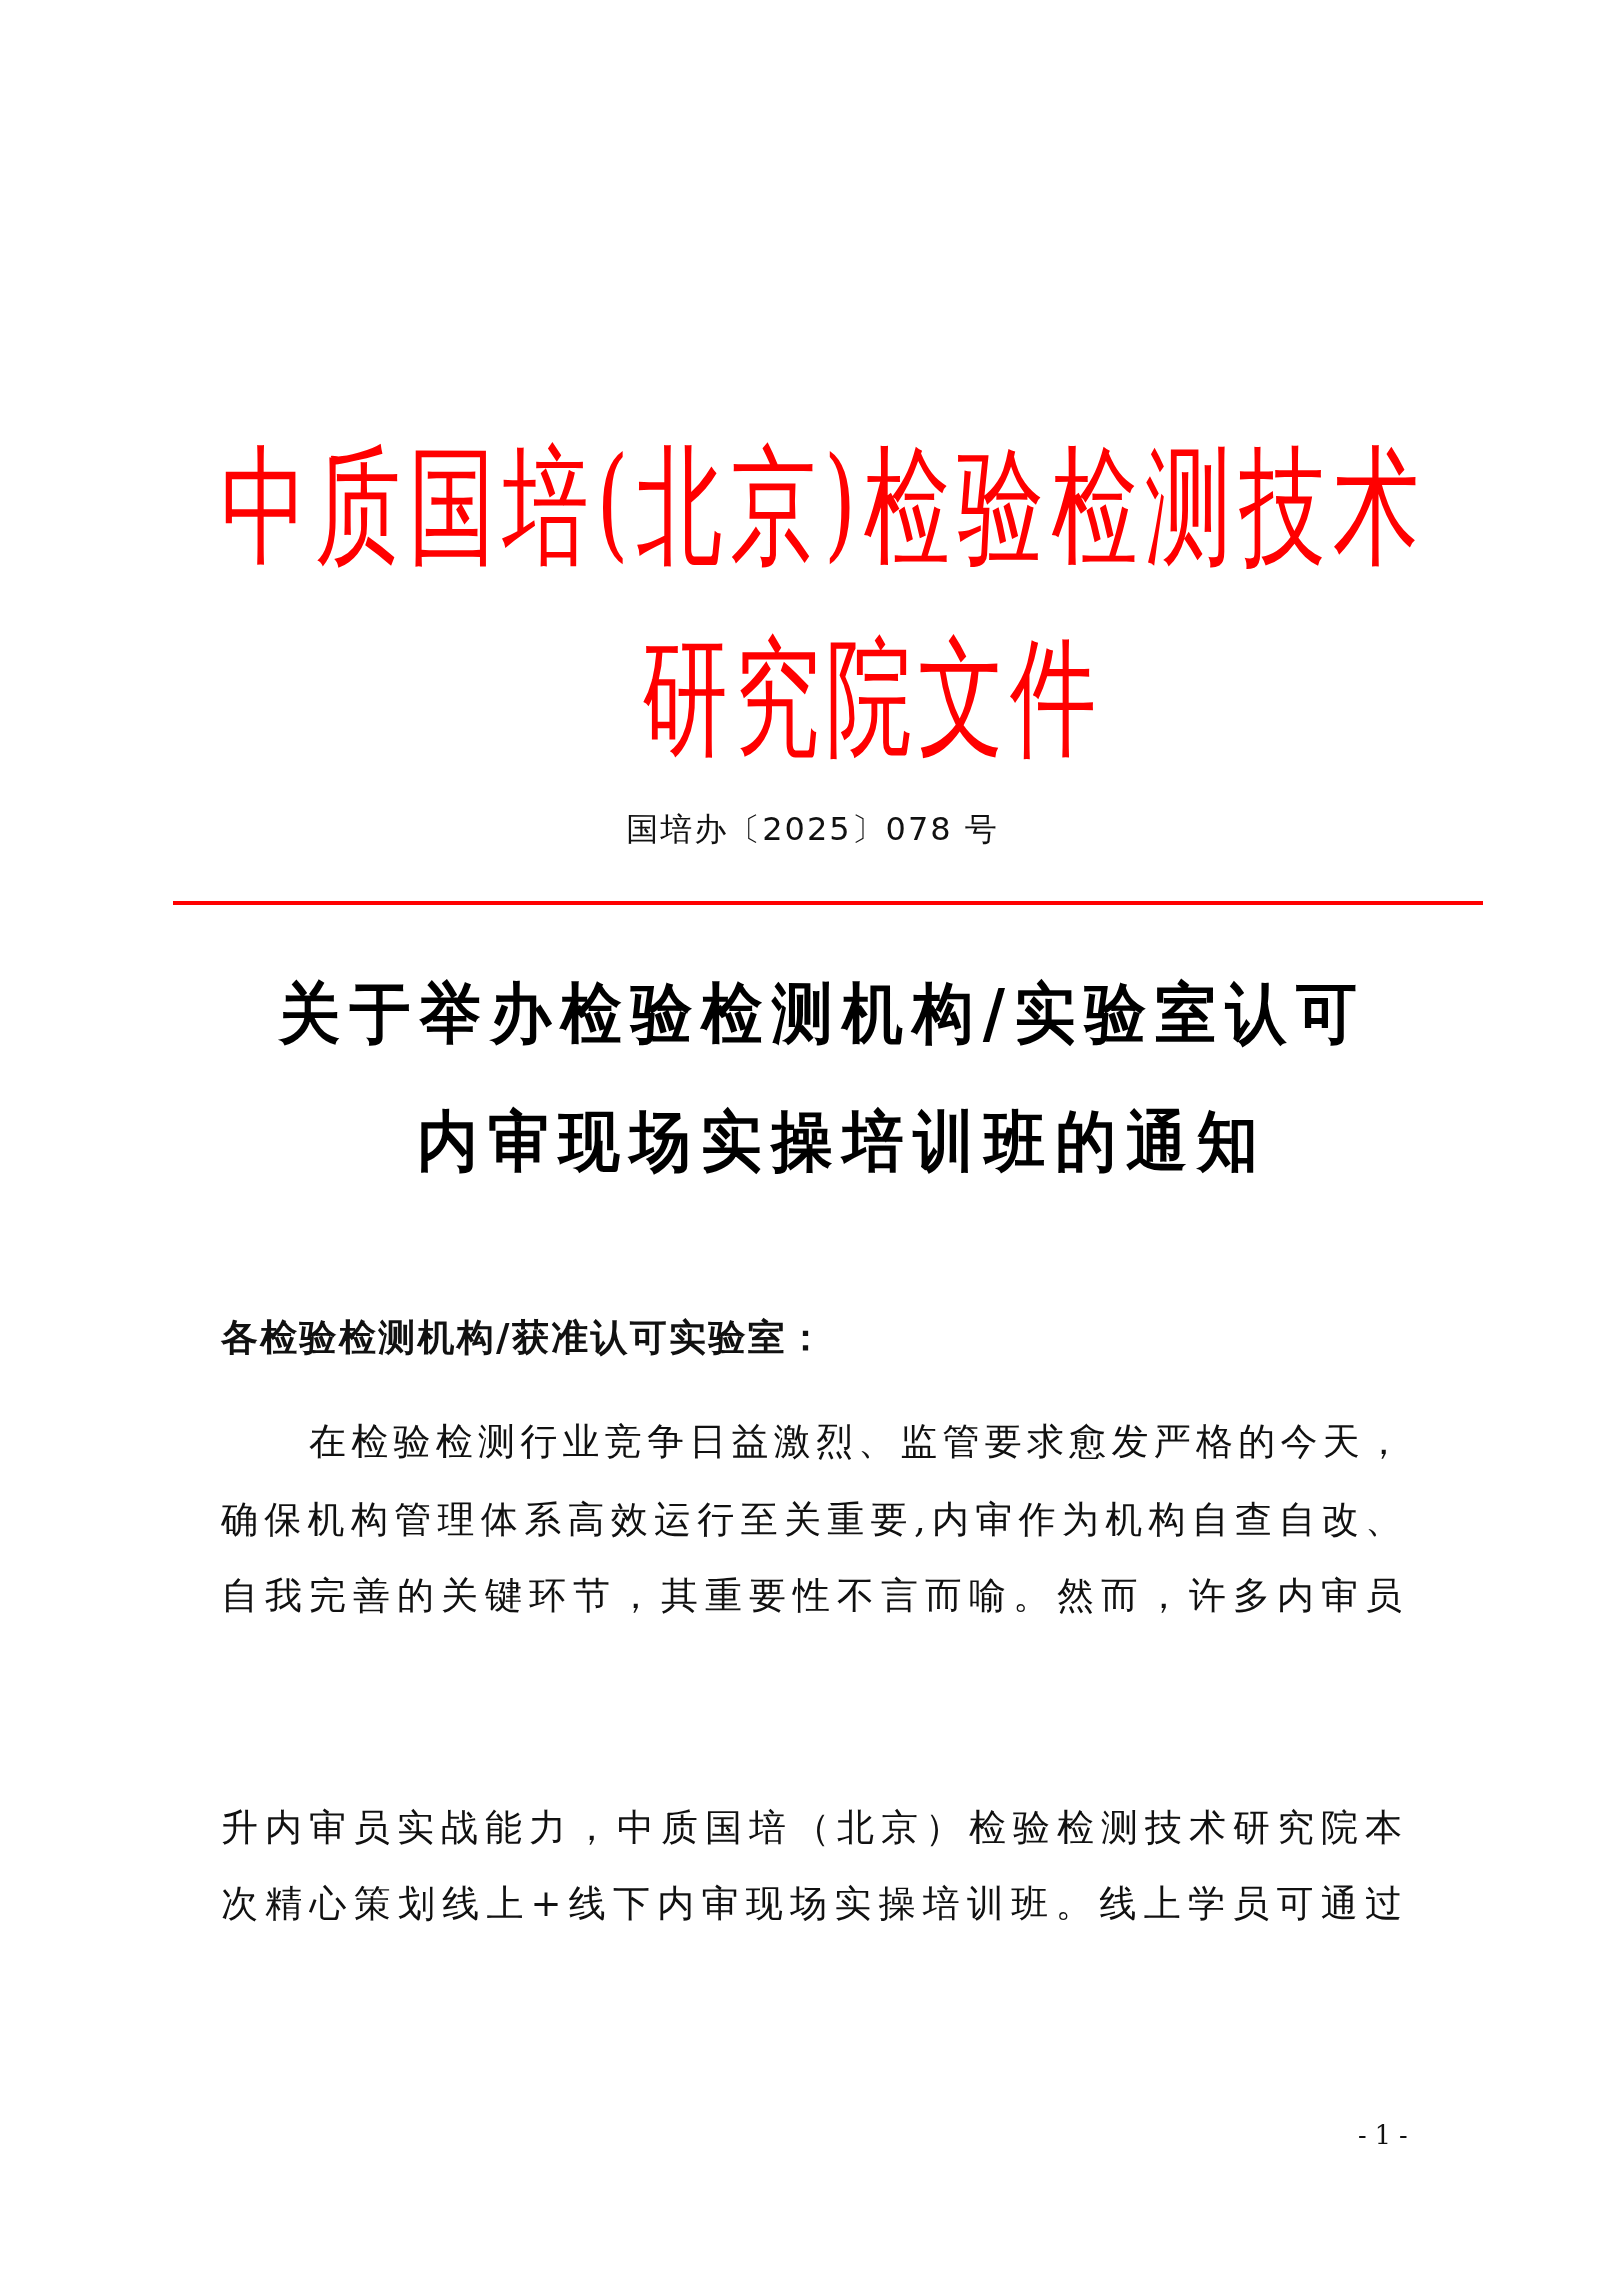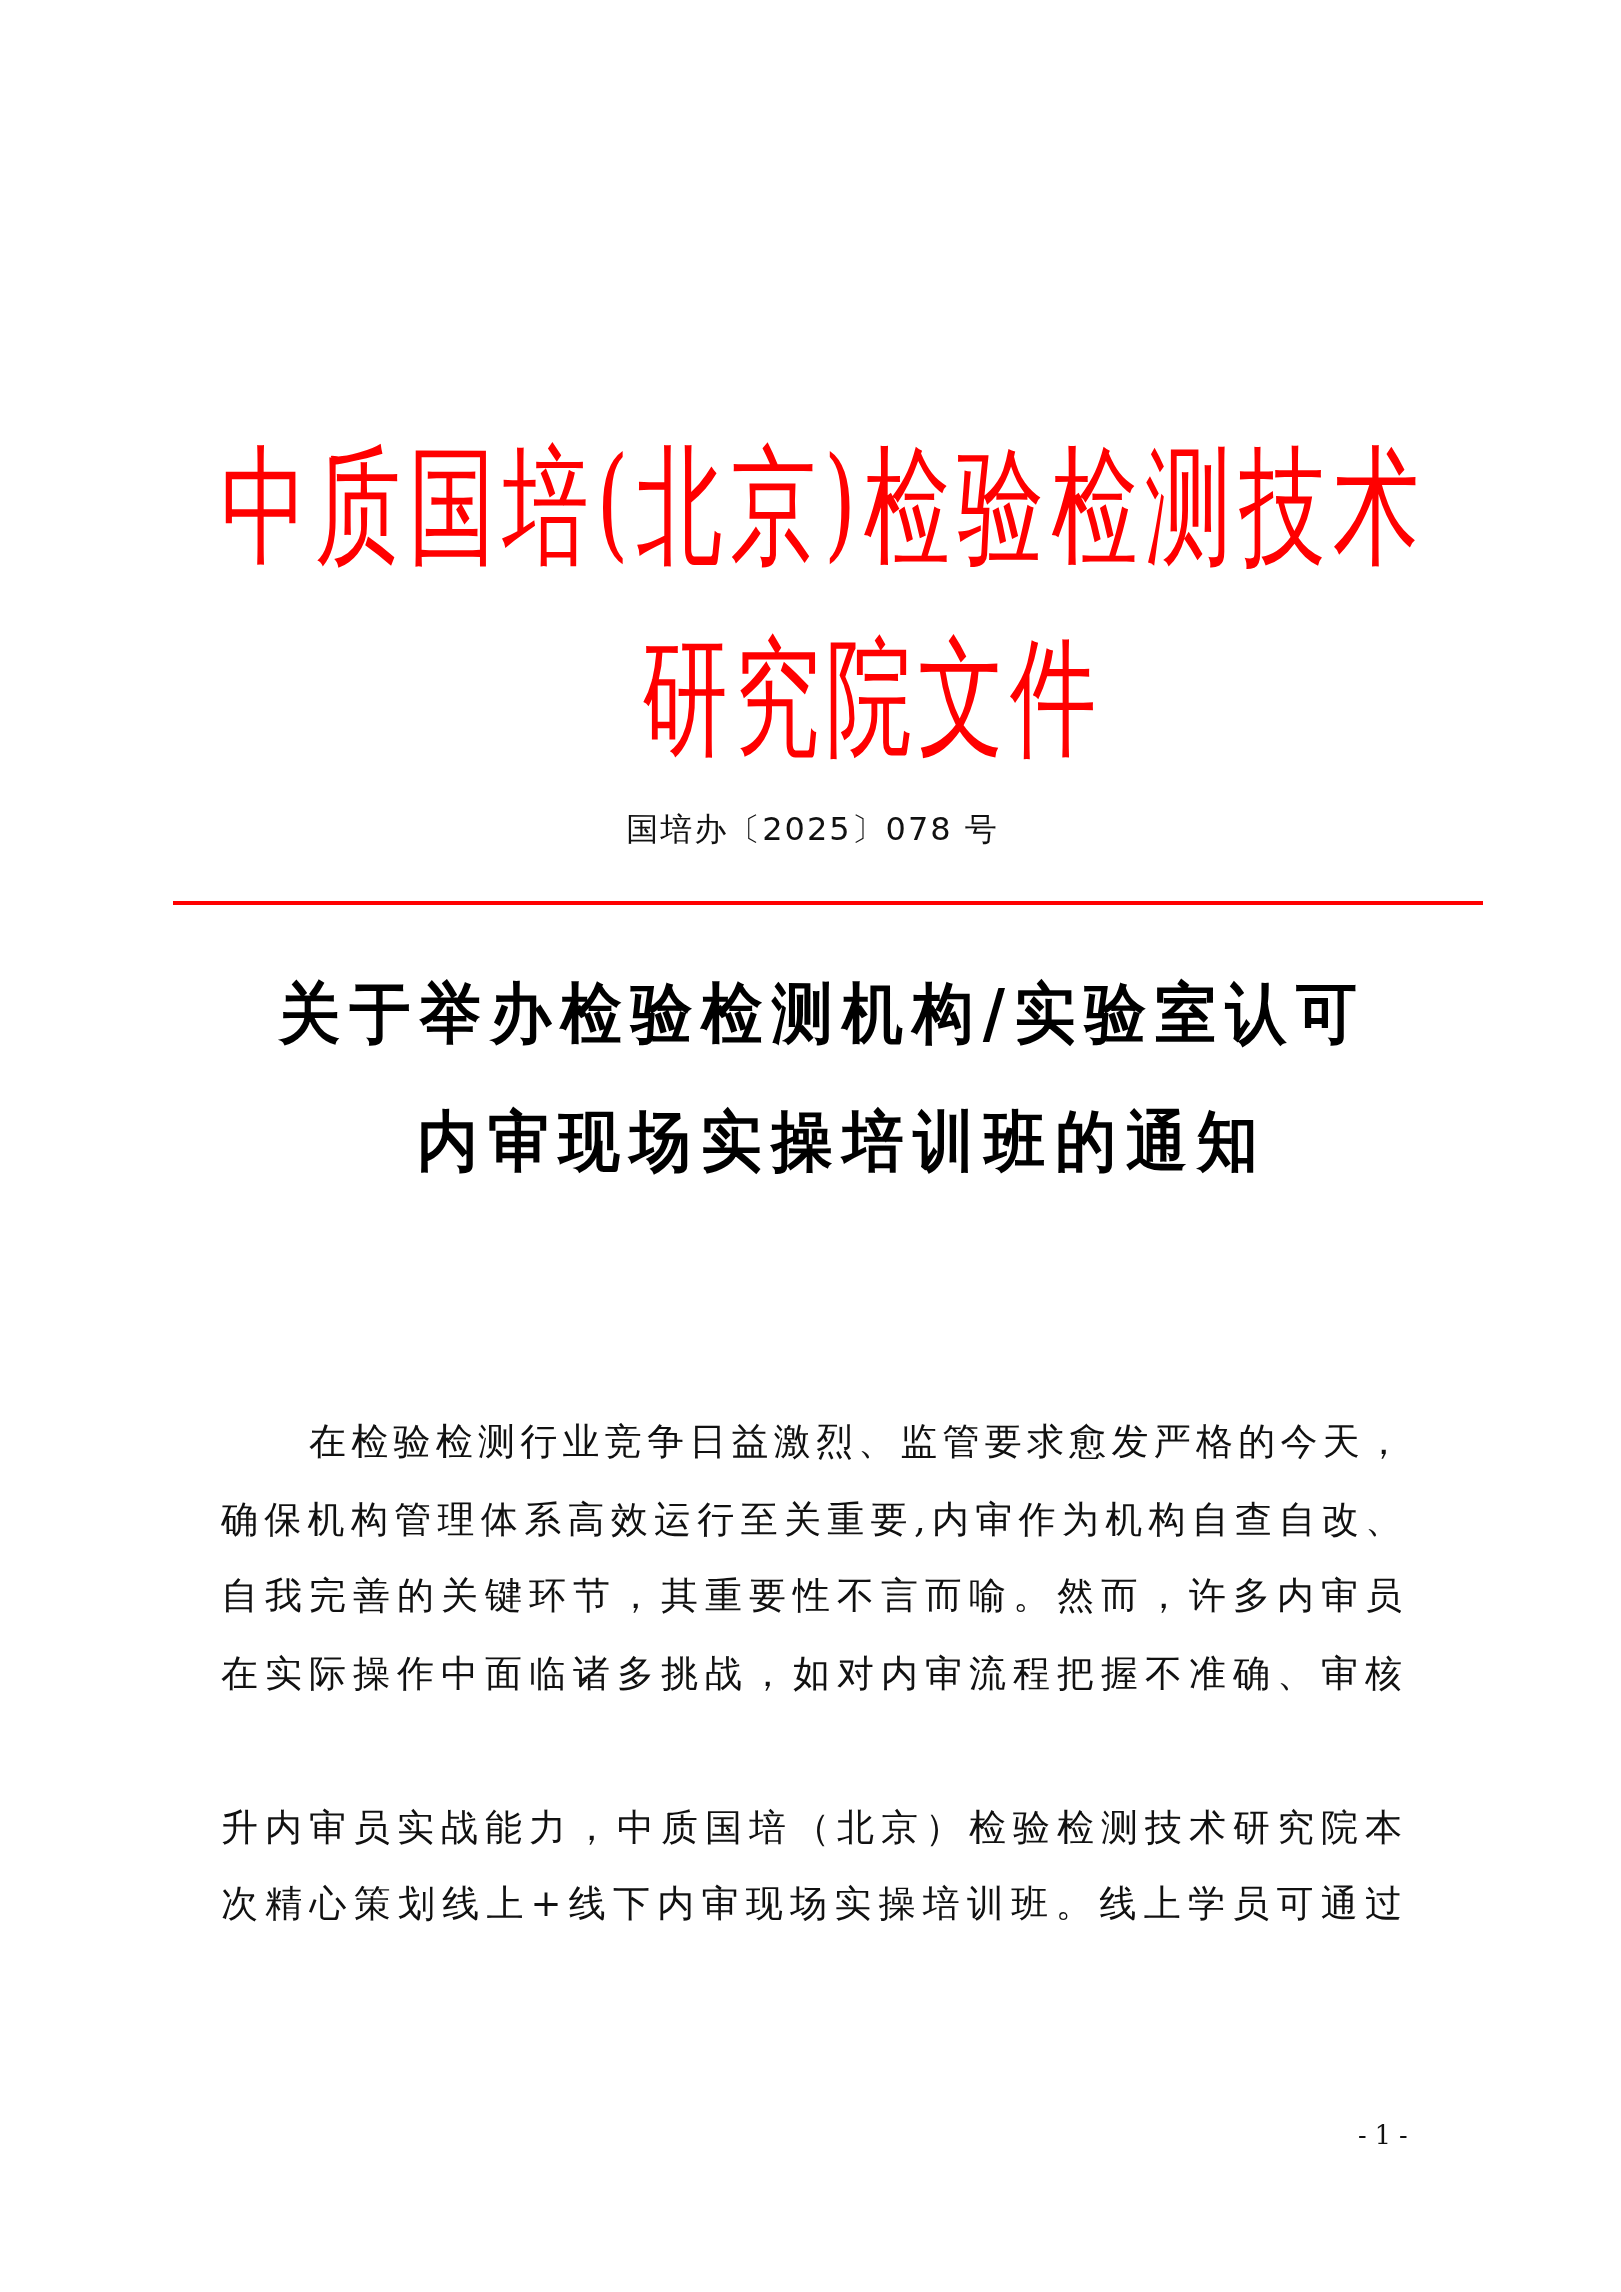--- a/index.html
+++ b/index.html
@@ -210,24 +210,24 @@
       <span class="c">实</span>
       <span class="c">操</span>
       <span class="c">培</span>
       <span class="c">训</span>
       <span class="c">班</span>
       <span class="c">的</span>
       <span class="c">通</span>
       <span class="c">知</span>
     </div>
 
+  <div class="salutation">各检验检测机构/获准认可实验室：</div>
 
   <div class="body-line indent" style="top:1407px;">在检验检测行业竞争日益激烈、监管要求愈发严格的今天，</div>
   <div class="body-line" style="top:1485px;">确保机构管理体系高效运行至关重要,内审作为机构自查自改、</div>
   <div class="body-line" style="top:1561px;">自我完善的关键环节，其重要性不言而喻。然而，许多内审员</div>
-  <div class="body-line" style="top:1639px;">在实际操作中面临诸多挑战，如对内审流程把握不准确、审核</div>
   <div class="body-line" style="top:1793px;">升内审员实战能力，中质国培（北京）检验检测技术研究院本</div>
   <div class="body-line" style="top:1869px;">次精心策划线上+线下内审现场实操培训班。线上学员可通过</div>
 
   <div class="page-number">- 1 -</div>
 
 </div>
 
 
 </body></html>

